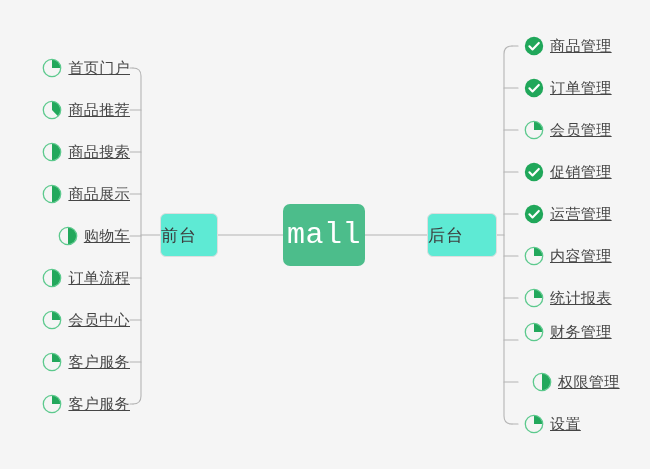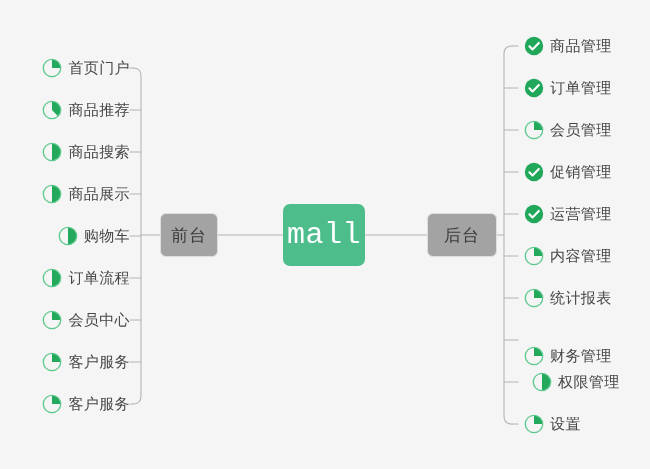--- a/index.html
+++ b/index.html
@@ -46,41 +46,41 @@
   }
   .leaf.right {
     flex-direction: row;
     justify-content: flex-start;
   }
   .leaf-label {
     font-size: 15px;
     color: #464646;
     letter-spacing: 0.4px;
     line-height: 26px;
+    text-decoration: underline;
   }
   .leaf.left .leaf-label { margin-left: 6px; }
   .leaf.right .leaf-label { margin-left: 6px; }
 
   
   .status-icon {
     width: 20px;
     height: 20px;
     flex: 0 0 20px;
     display: block;
   }
 
   
   .branch-node {
     position: absolute;
-    background: #a3a3a3;
+    background: #5eead4;
     border: 1px solid #dedede;
     border-radius: 6px;
     display: flex;
     align-items: center;
-    justify-content: center;
     font-size: 17px;
     color: #3c3c3c;
     letter-spacing: 1px;
     box-sizing: border-box;
   }
 
   
   .root-node {
     position: absolute;
     background: #4cbd8b;
@@ -252,21 +252,21 @@
         </svg>
         <span class="leaf-label">内容管理</span>
       </div>
       <div class="leaf right" style="top: 285px; left: 524px;">
         <svg class="status-icon" viewBox="0 0 20 20">
           <path d="M 10 10 L 10 1.5999999999999996 A 8.4 8.4 0 0 1 18.4 10 Z" fill="#23a85c"></path>
           <circle cx="10" cy="10" r="8.7" fill="none" stroke="#5cc98d" stroke-width="1.3"></circle>
         </svg>
         <span class="leaf-label">统计报表</span>
       </div>
-      <div class="leaf right" style="top: 343px; left: 524px; text-align: center;">
+      <div class="leaf right" style="top: 319px; left: 524px; text-align: center;">
         <svg class="status-icon" viewBox="0 0 20 20">
           <path d="M 10 10 L 10 1.5999999999999996 A 8.4 8.4 0 0 1 18.4 10 Z" fill="#23a85c"></path>
           <circle cx="10" cy="10" r="8.7" fill="none" stroke="#5cc98d" stroke-width="1.3"></circle>
         </svg>
         <span class="leaf-label">财务管理</span>
       </div>
       <div class="leaf right" style="top: 369px; left: 532px;">
         <svg class="status-icon" viewBox="0 0 20 20">
           <path d="M 10 10 L 10 1.5999999999999996 A 8.4 8.4 0 0 1 10.000000000000002 18.4 Z" fill="#23a85c"></path>
           <circle cx="10" cy="10" r="8.7" fill="none" stroke="#5cc98d" stroke-width="1.3"></circle>

